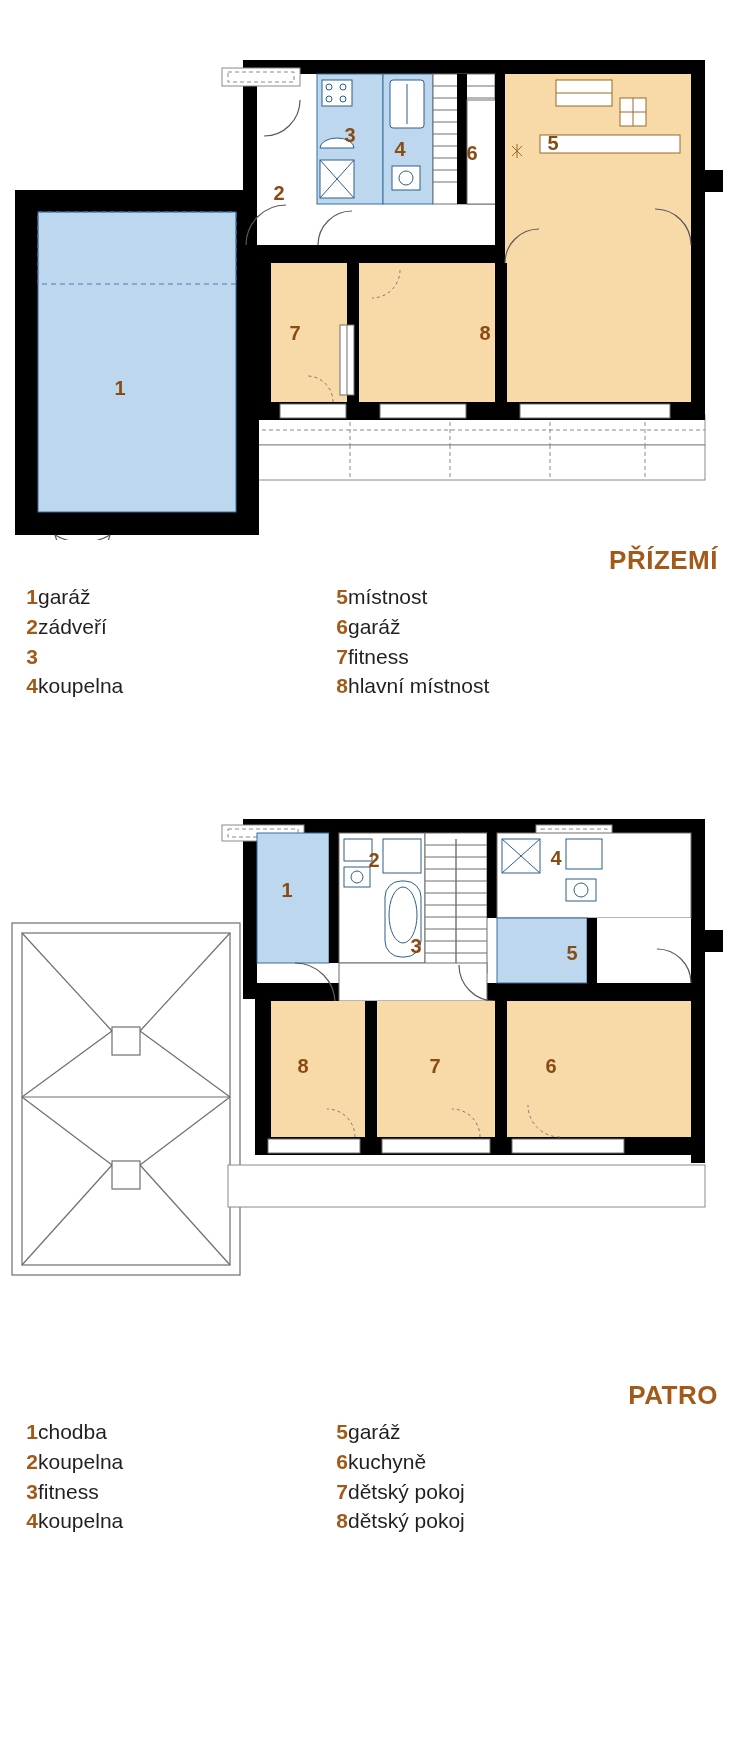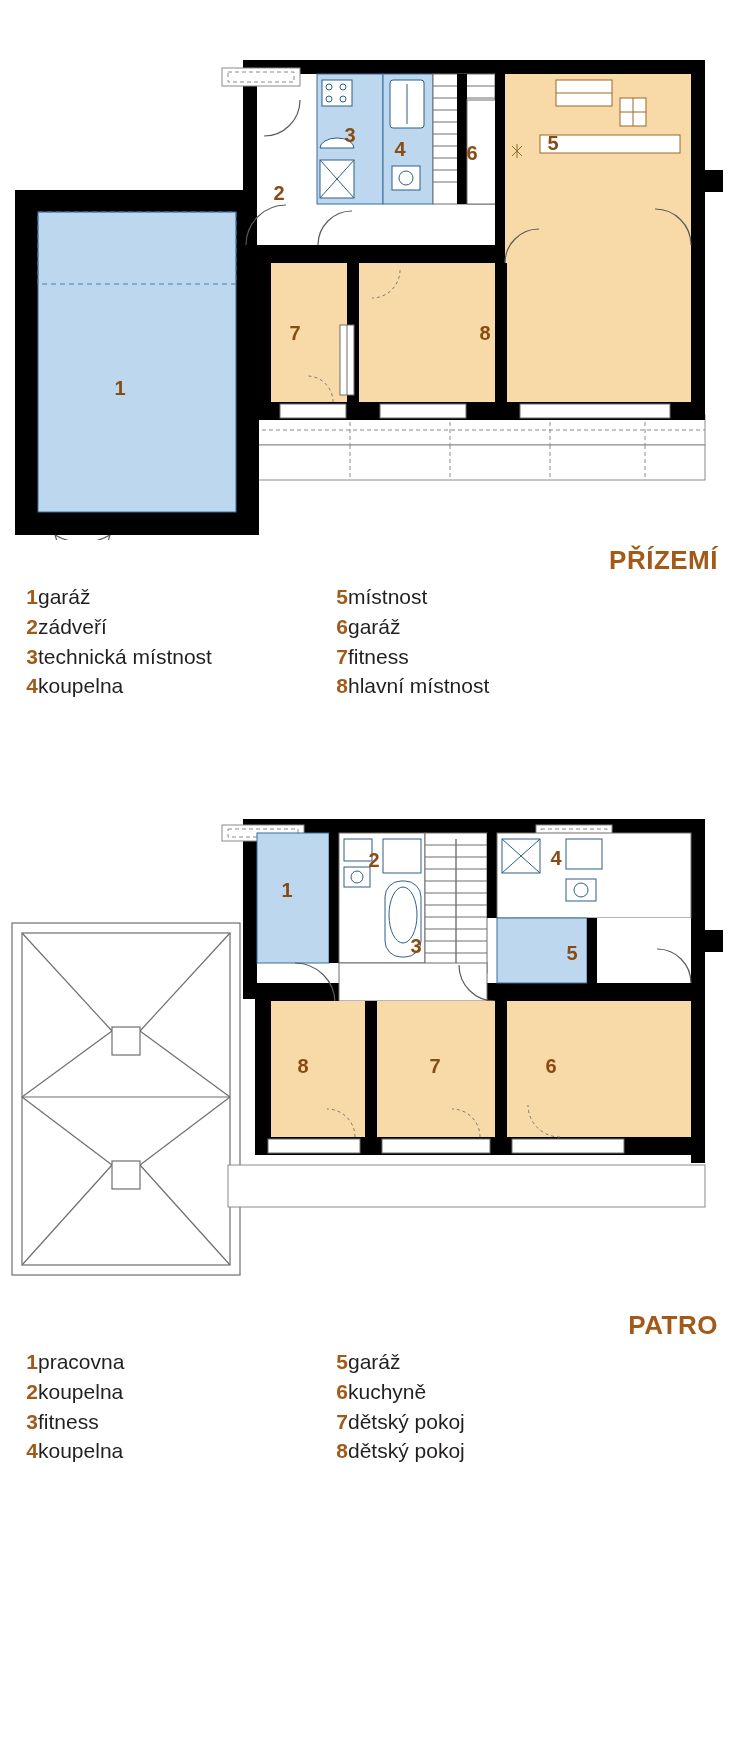--- a/index.html
+++ b/index.html
@@ -212,21 +212,20 @@
         <div class="row">
           <span class="num">1</span>
           <span class="lbl">garáž</span>
         </div>
         <div class="row">
           <span class="num">2</span>
           <span class="lbl">zádveří</span>
         </div>
         <div class="row">
           <span class="num">3</span>
-          <span class="lbl">technická místnost</span>
         </div>
         <div class="row">
           <span class="num">4</span>
           <span class="lbl">koupelna</span>
         </div>
       </div>
       <div class="col right">
         <div class="row">
           <span class="num">5</span>
           <span class="lbl">místnost</span>
@@ -358,27 +357,27 @@
       <text class="num-label" x="374" y="62" text-anchor="middle">2</text>
       <text class="num-label" x="416" y="148" text-anchor="middle">3</text>
       <text class="num-label" x="556" y="60" text-anchor="middle">4</text>
       <text class="num-label" x="572" y="155" text-anchor="middle">5</text>
       <text class="num-label" x="551" y="268" text-anchor="middle">6</text>
       <text class="num-label" x="435" y="268" text-anchor="middle">7</text>
       <text class="num-label" x="303" y="268" text-anchor="middle">8</text>
     </svg>
   </div>
 
-  <div class="legend" style="left:18px;top:1310px;width:700px;">
+  <div class="legend" style="left:18px;top:1380px;width:700px;">
     <div class="legend-title">PATRO</div>
     <div class="cols">
       <div class="col left">
         <div class="row">
           <span class="num">1</span>
-          <span class="lbl">pracovna</span>
+          <span class="lbl">chodba</span>
         </div>
         <div class="row">
           <span class="num">2</span>
           <span class="lbl">koupelna</span>
         </div>
         <div class="row">
           <span class="num">3</span>
           <span class="lbl">fitness</span>
         </div>
         <div class="row">

